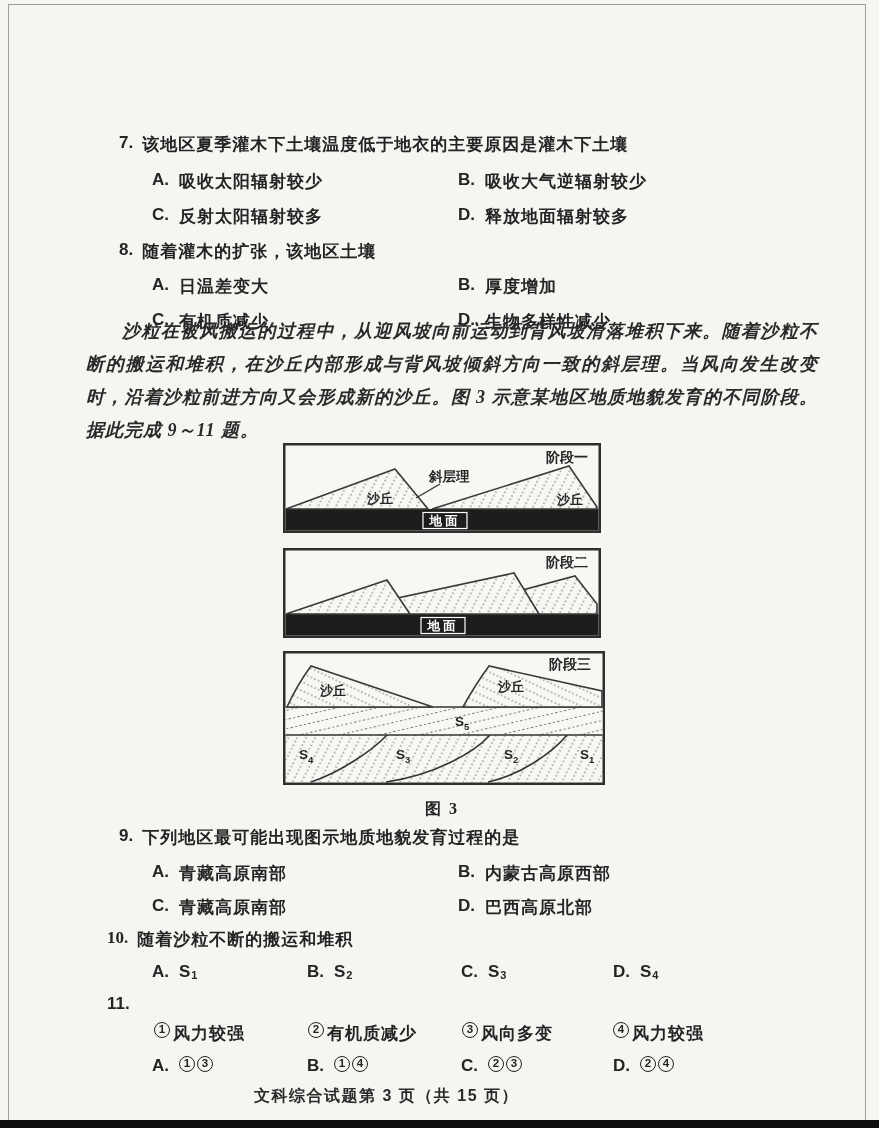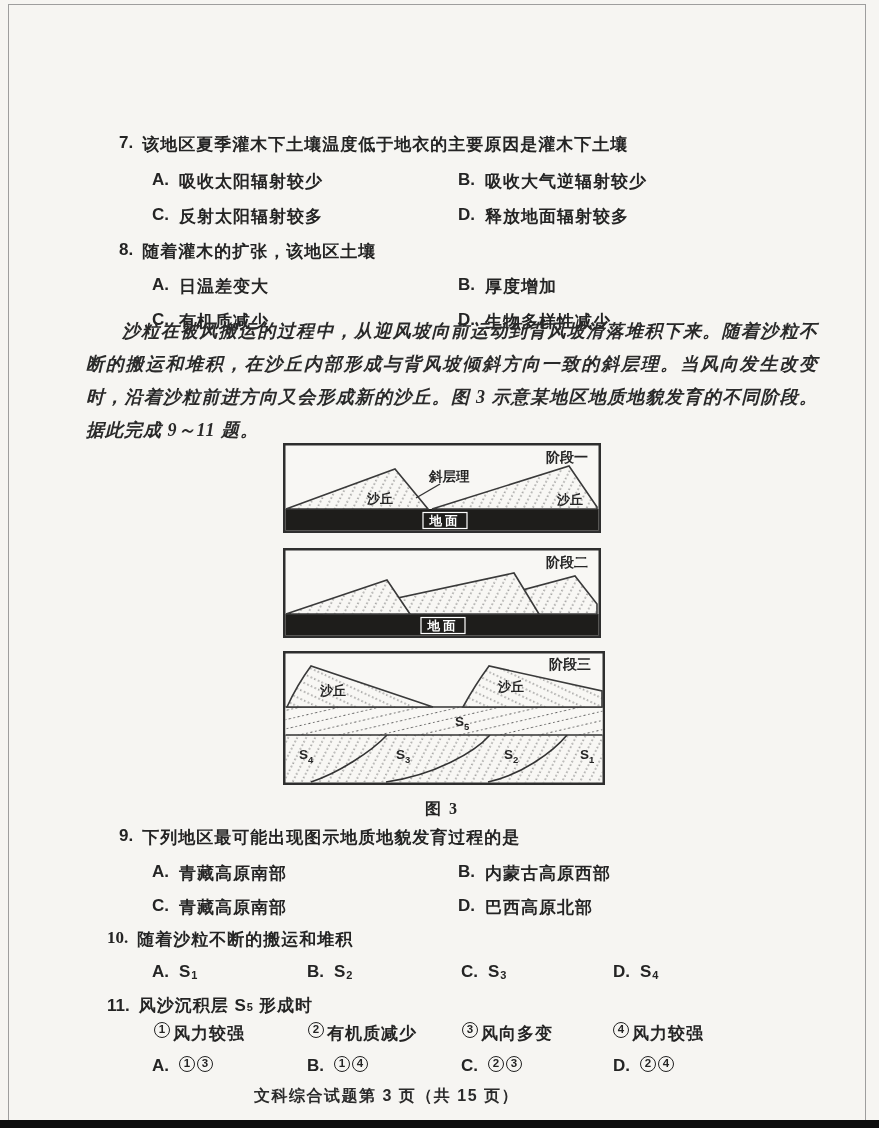--- a/index.html
+++ b/index.html
@@ -215,21 +215,20 @@
       <span class="sub">3</span>
     </span>
   <span class="opt" style="left:613px;top:962px;">
     <span class="letter">D.</span>
       <span>S</span>
       <span class="sub">4</span>
     </span>
 
   <div class="qline" style="left:107px;top:994px;align-items:center;">
     <span class="qnum">11.</span>
-    <span><span>风沙沉积层 S</span><span class="sub">5</span><span style="margin-left:5px">形成时</span></span>
   </div>
   <span class="opt" style="left:154px;top:1022px;">
     <span class="circ">1</span>
       <span>风力较强</span>
     </span>
   <span class="opt" style="left:308px;top:1022px;">
     <span class="circ">2</span>
       <span>有机质减少</span>
     </span>
   <span class="opt" style="left:462px;top:1022px;">

